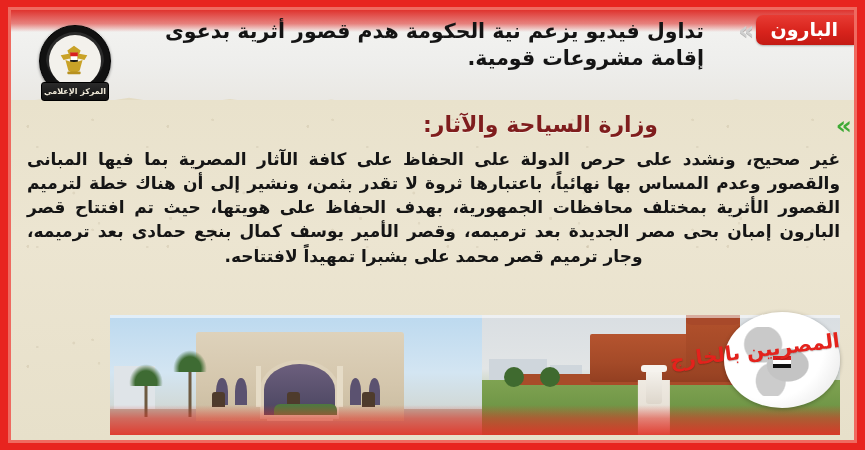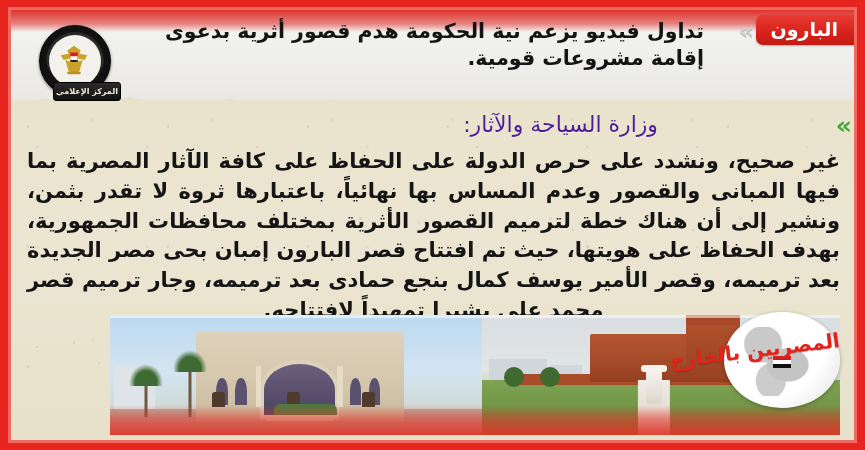--- a/index.html
+++ b/index.html
@@ -90,21 +90,21 @@
     content:"";position:absolute;left:9px;top:9px;right:9px;bottom:9px;border-radius:50%;
     background:#f3f1ec;
   }
   .seal .eagle{
     position:absolute;left:22px;top:20px;width:38px;height:38px;z-index:3;
   }
   .seal .plate{
     position:absolute;left:8px;top:60px;width:66px;height:17px;border-radius:3px;
     background:linear-gradient(180deg,#2b2b2b,#111);
     border:1px solid #000;z-index:4;
-    display:flex;align-items:center;justify-content:center;margin-left:12px;
+    display:flex;align-items:center;justify-content:center;
   }
   .seal .plate span{color:#efe9d8;font-size:8px;font-weight:bold;white-space:nowrap;}
 
   
   .headline{
     position:absolute;top:8px;right:150px;left:135px;
     text-align:right;direction:rtl;
     color:#141414;font-size:20.5px;font-weight:bold;line-height:1.32;
     letter-spacing:-.2px;
   }
@@ -117,29 +117,29 @@
     background:linear-gradient(180deg,#57b84b 0%,#38a02e 55%,#2d9126 100%);
     color:#fff;font-size:25px;font-weight:bold;
     padding:2px 22px 6px 22px;
     border-radius:10px 0 0 10px;
     box-shadow:0 1px 2px rgba(0,0,0,.22);
     white-space:nowrap;
   }
   .ministry{
     position:absolute;top:102px;right:196px;
     direction:rtl;text-align:right;
-    color:#4c1d95;font-size:22px;font-weight:normal;
+    color:#7f1d1d;font-size:22px;font-weight:bold;
     text-shadow:0 1px 0 rgba(255,255,255,.45);
   }
 
   
   .body-text{
     position:absolute;top:137px;left:16px;right:14px;
     direction:rtl;text-align:justify;text-align-last:center;
-    color:#151515;font-size:21px;font-weight:bold;line-height:1.42;
+    color:#151515;font-size:17px;font-weight:bold;line-height:1.42;
     letter-spacing:-.25px;
   }
 
   
   .photos{
     position:absolute;left:99px;right:14px;bottom:5px;height:120px;
     display:flex;overflow:hidden;
   }
   .photo{position:relative;height:100%;overflow:hidden;}
   .photo-left{flex:0 0 51%;background:linear-gradient(180deg,#bcd9ef 0%,#d3e5f2 48%,#cfcfc0 100%);}

